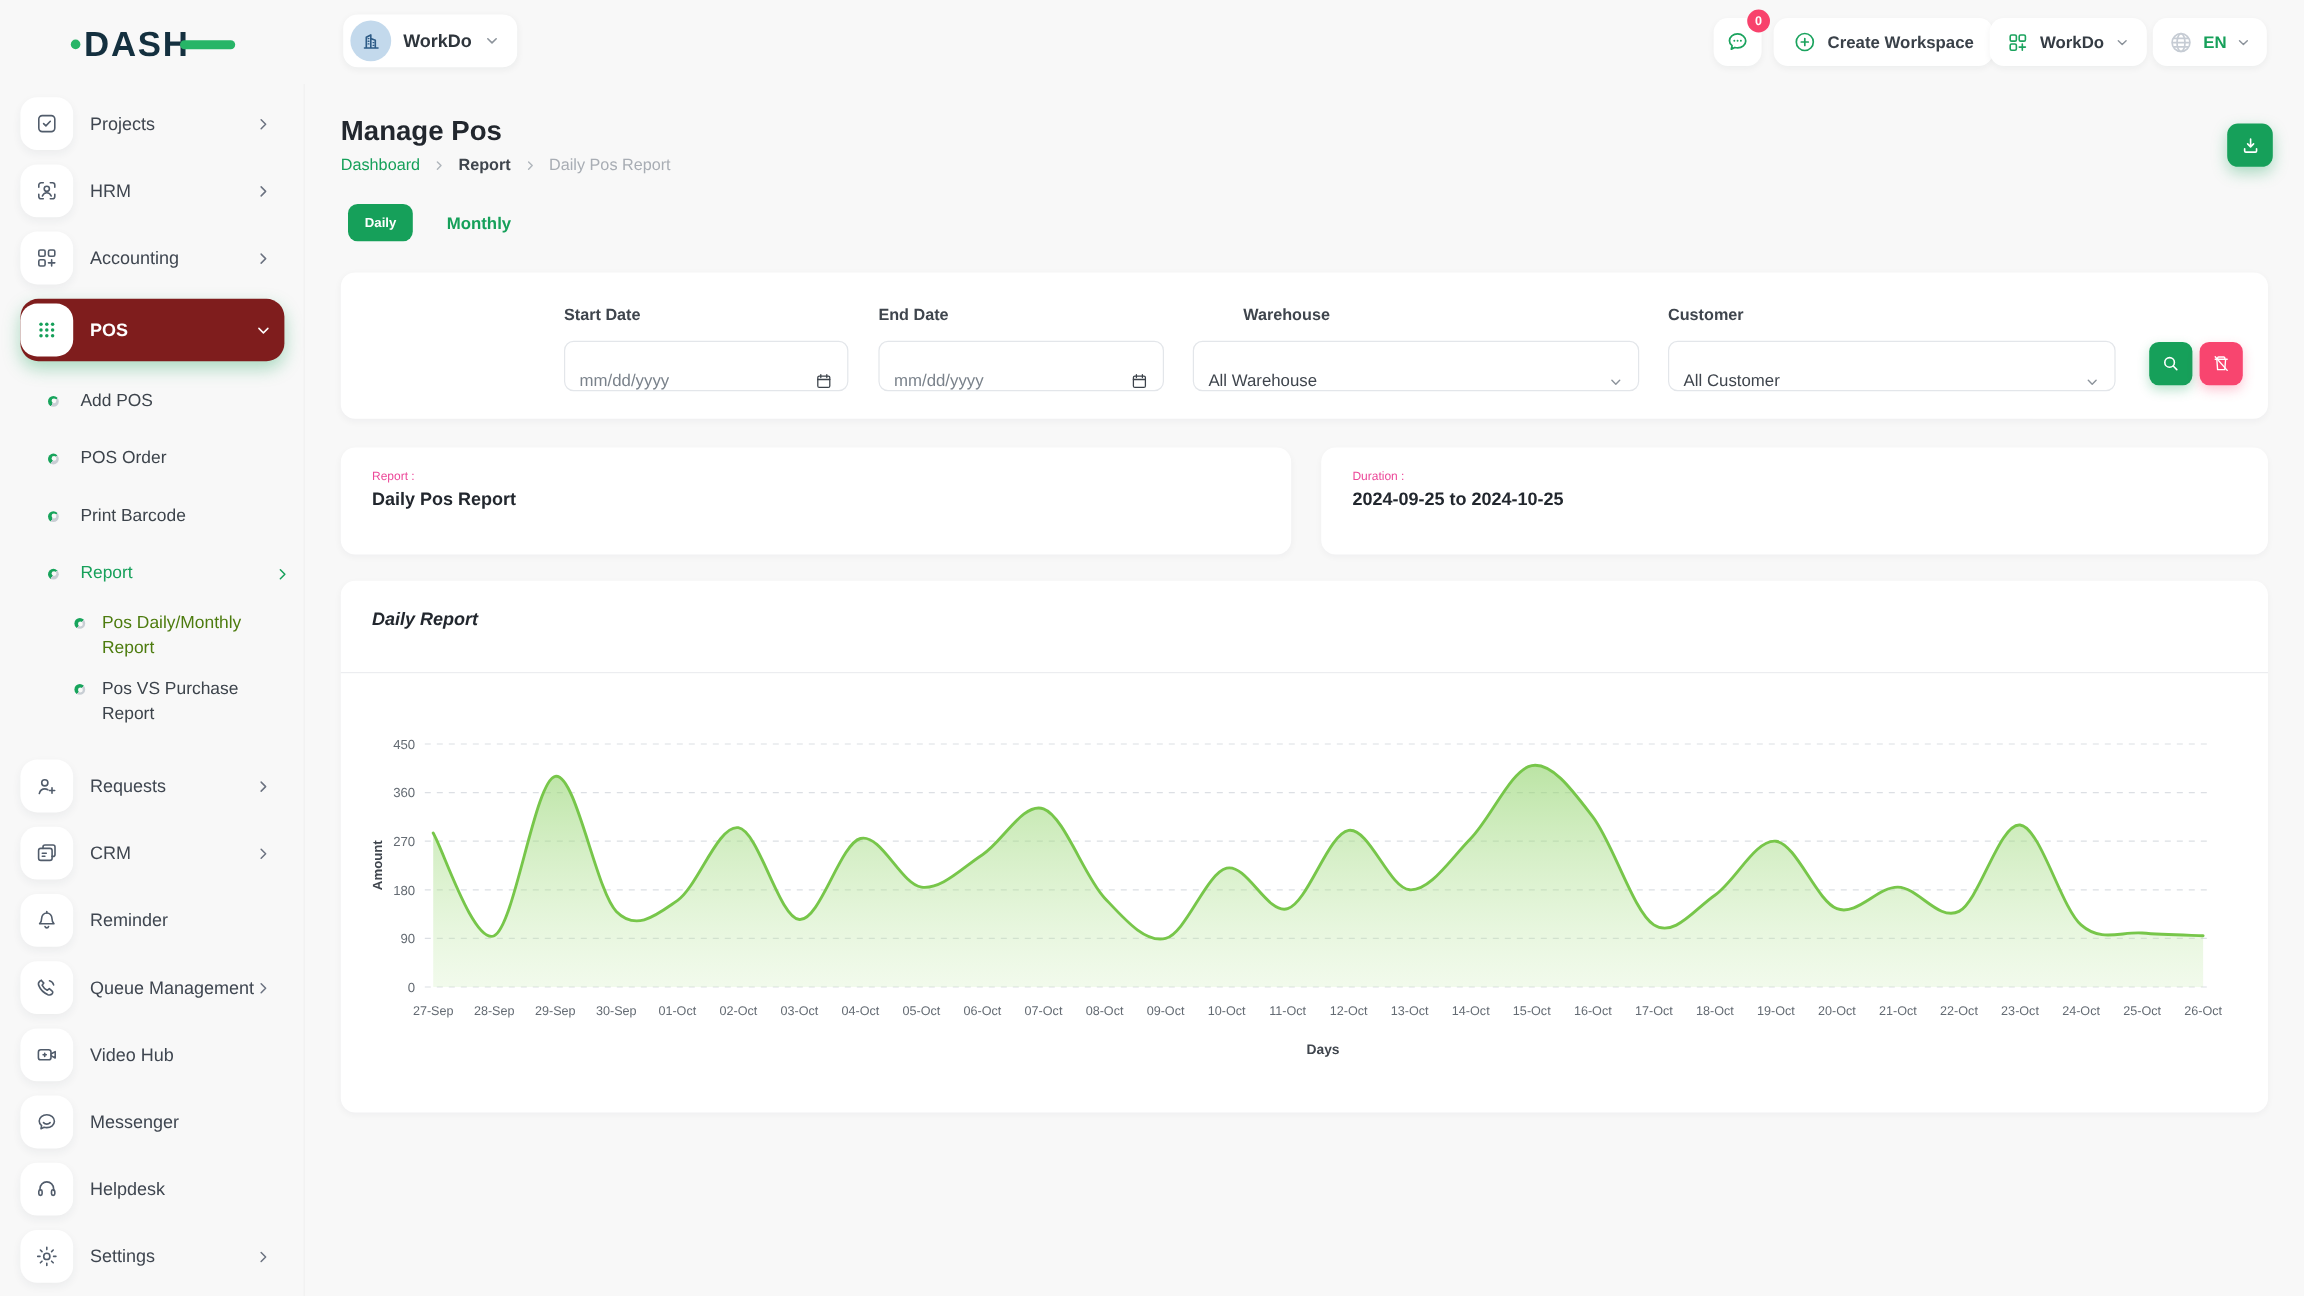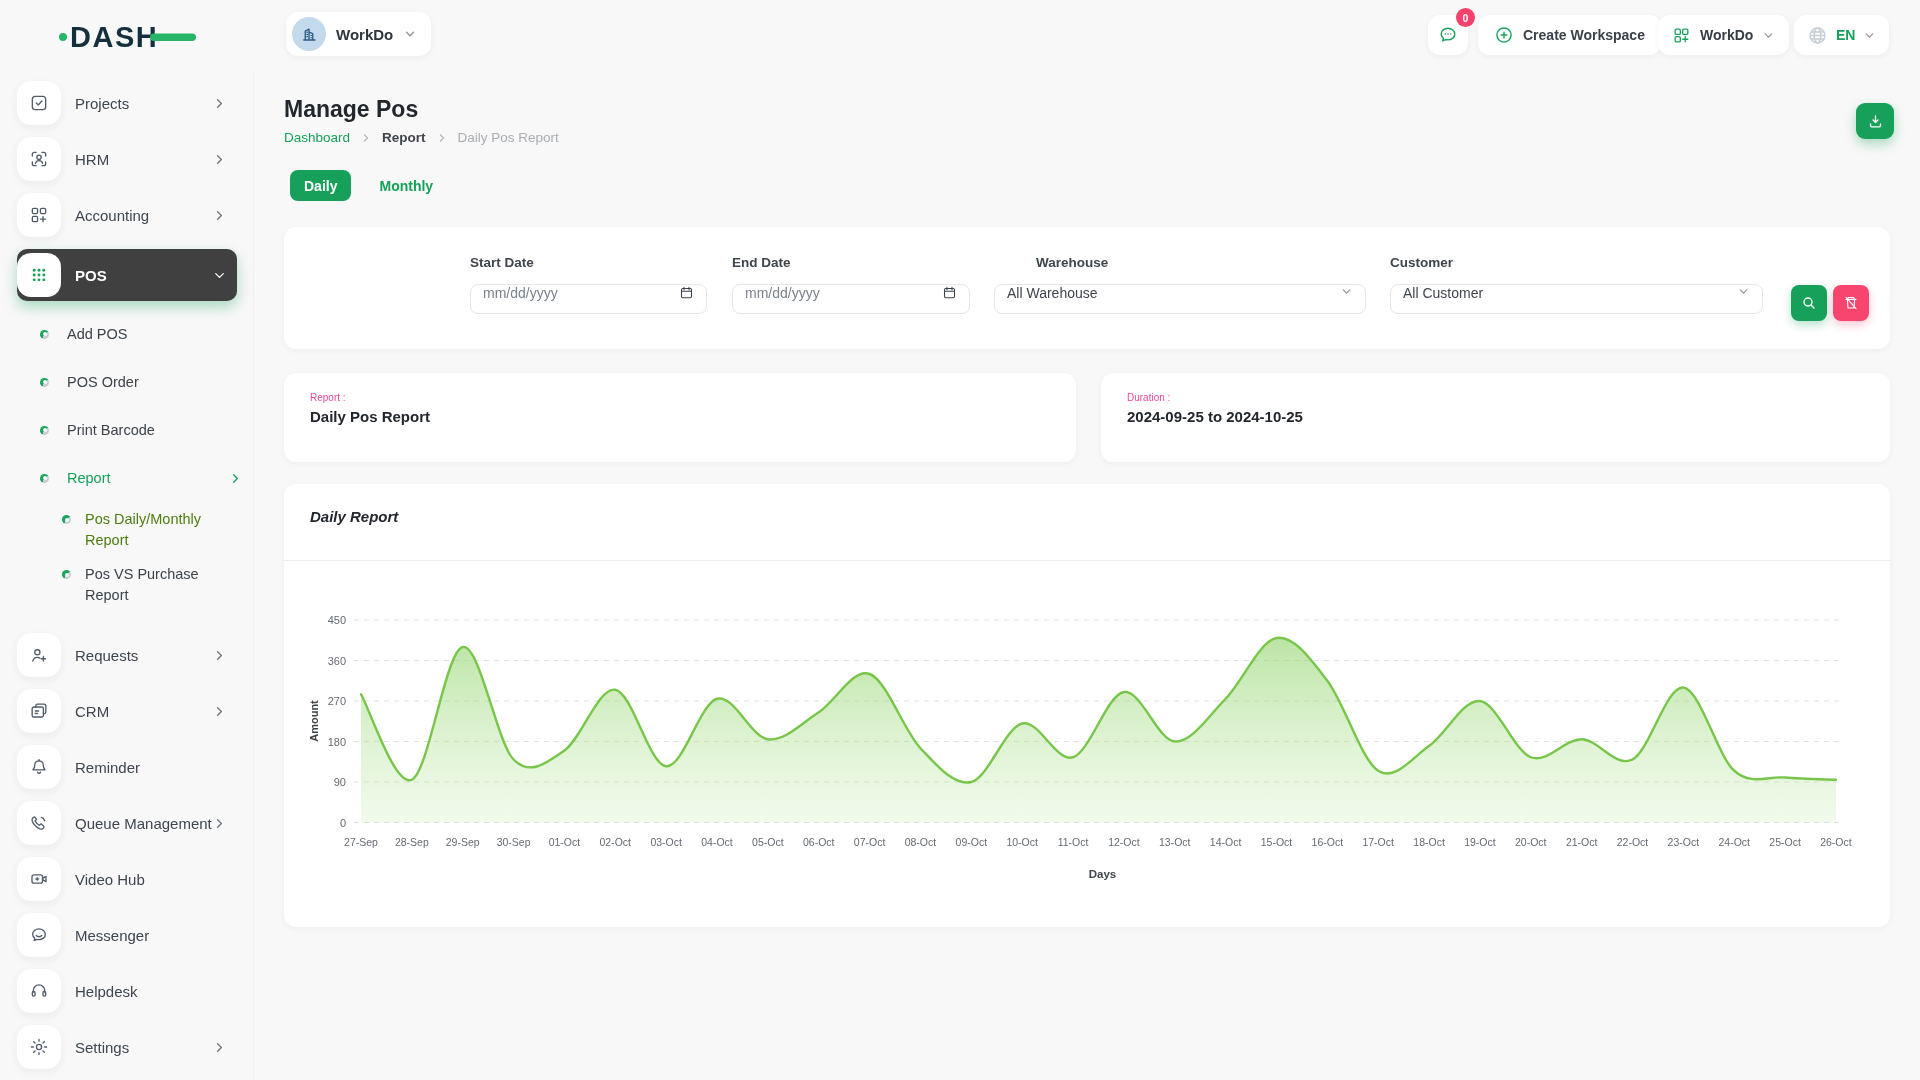--- a/index.html
+++ b/index.html
@@ -23,21 +23,21 @@
 
   
   .sidebar { position:absolute; left:0; top:70px; width:254px; height:1010px; border-right:1px solid #f0f0f0; padding:11px 0 0 17px; }
   .side-col { display:flex; flex-direction:column; gap:12px; }
   .side-row { display:flex; align-items:center; width:220px; height:44px; cursor:pointer; border-radius:10px; }
   .icon-box { width:44px; height:44px; border-radius:14px; background:#ffffff; box-shadow:0 3px 8px rgba(40,50,60,.06); display:flex; align-items:center; justify-content:center; flex:0 0 auto; }
   .icon-box svg { width:20px; height:20px; stroke:#515c6b; fill:none; stroke-width:1.6; stroke-linecap:round; stroke-linejoin:round; }
   .side-label { margin-left:14px; font-size:15px; font-weight:500; color:#3f4650; }
   .side-chev { margin-left:auto; margin-right:10px; display:flex; color:#6b7280; }
   .side-chev svg { width:15px; height:15px; stroke:currentColor; fill:none; stroke-width:2; stroke-linecap:round; stroke-linejoin:round; }
-  .side-row.active { background:#404040; height:52px; box-shadow:0 6px 14px rgba(22,160,90,.35); }
+  .side-row.active { background:#7f1d1d; height:52px; box-shadow:0 6px 14px rgba(22,160,90,.35);border-radius:15px; }
   .side-row.active .side-label { color:#ffffff; font-weight:700; }
   .side-row.active .side-chev { color:#ffffff; }
   .side-row.active .icon-box { box-shadow:none; }
   .sub-list { list-style:none; margin:4px 0 2px 0; }
   .sub-item { display:flex; align-items:center; min-height:34px; margin-bottom:14px; padding-left:23px; cursor:pointer; }
   .sub-item:last-child { margin-bottom:8px; }
   .bullet { width:9px; height:9px; border-radius:50%; background:conic-gradient(from 210deg,#18a45c 0 55%,#c8ced4 55% 100%); position:relative; flex:0 0 auto; }
   .bullet::after { content:''; position:absolute; inset:2.5px; background:#f8f8f8; border-radius:50%; }
   .sub-label { margin-left:18px; font-size:14.5px; color:#3c434b; }
   .sub-item.active .sub-label { color:#16a05a; }
@@ -51,28 +51,28 @@
   
   .page-title { position:absolute; left:284px; top:96px; font-size:23px; font-weight:700; color:#22272e; }
   .breadcrumb { position:absolute; left:284px; top:130px; display:flex; align-items:center; gap:10px; font-size:13.5px; }
   .bc-link { color:#16a05a; cursor:pointer; }
   .bc-mid { color:#3f454d; font-weight:600; cursor:pointer; }
   .bc-cur { color:#a8adb4; }
   .bc-sep { display:flex; color:#b0b6bc; }
   .bc-sep svg { width:12px; height:12px; stroke:currentColor; fill:none; stroke-width:2.4; stroke-linecap:round; stroke-linejoin:round; }
   .export-btn { position:absolute; left:1856px; top:103px; width:38px; height:36px; border:none; border-radius:9px; background:#16a05a; box-shadow:0 5px 12px rgba(22,160,90,.35); display:flex; align-items:center; justify-content:center; cursor:pointer; }
   .tabs { position:absolute; left:290px; top:170px; display:flex; align-items:center; gap:28px; }
-  .tab-daily { height:31px; padding:0 14px; border:none; border-radius:8px; background:#16a05a; color:#fff; font-size:14px; font-weight:600; font-family:inherit; cursor:pointer; }
+  .tab-daily { height:31px; padding:0 14px; border:none; border-radius:8px; background:#16a05a; color:#fff; font-size:11px; font-weight:600; font-family:inherit; cursor:pointer; }
   .tab-monthly { border:none; background:none; color:#16a05a; font-size:14px; font-weight:600; font-family:inherit; cursor:pointer; }
 
   
   .card { position:absolute; background:#ffffff; border-radius:12px; box-shadow:0 2px 6px rgba(20,30,40,.04); }
   .filter-card { left:284px; top:227px; width:1606px; height:122px; }
   .f-label { position:absolute; top:28px; font-size:13.5px; font-weight:600; color:#3f454d; }
-  .f-field { position:absolute; top:57px; height:30px; border:1px solid #e3e6ea; border-radius:8px; background:#fff; display:flex; align-items:flex-start; padding:0 12px; font-size:14px; cursor:pointer; }
+  .f-field { position:absolute; top:57px; height:42px; border:1px solid #e3e6ea; border-radius:8px; background:#fff; display:flex; align-items:flex-end; padding:0 12px; font-size:14px; cursor:pointer; }
   .f-placeholder { color:#7a828b; }
   .f-value { color:#3f454d; }
   .f-icon-right { margin-left:auto; display:flex; color:#3c434b; }
   .sq-btn { position:absolute; top:58px; width:36px; height:36px; border:none; border-radius:8px; display:flex; align-items:center; justify-content:center; cursor:pointer; }
   .search-btn { left:1507px; background:#16a05a; box-shadow:0 4px 10px rgba(22,160,90,.3); }
   .reset-btn { left:1549px; background:#f8456f; box-shadow:0 4px 10px rgba(248,69,111,.3); }
 
   .sum-card-1 { left:284px; top:373px; width:792px; height:89px; padding:19px 26px; }
   .sum-card-2 { left:1101px; top:373px; width:789px; height:89px; padding:19px 26px; }
   .sum-label { font-size:10px; color:#ec4899; }

